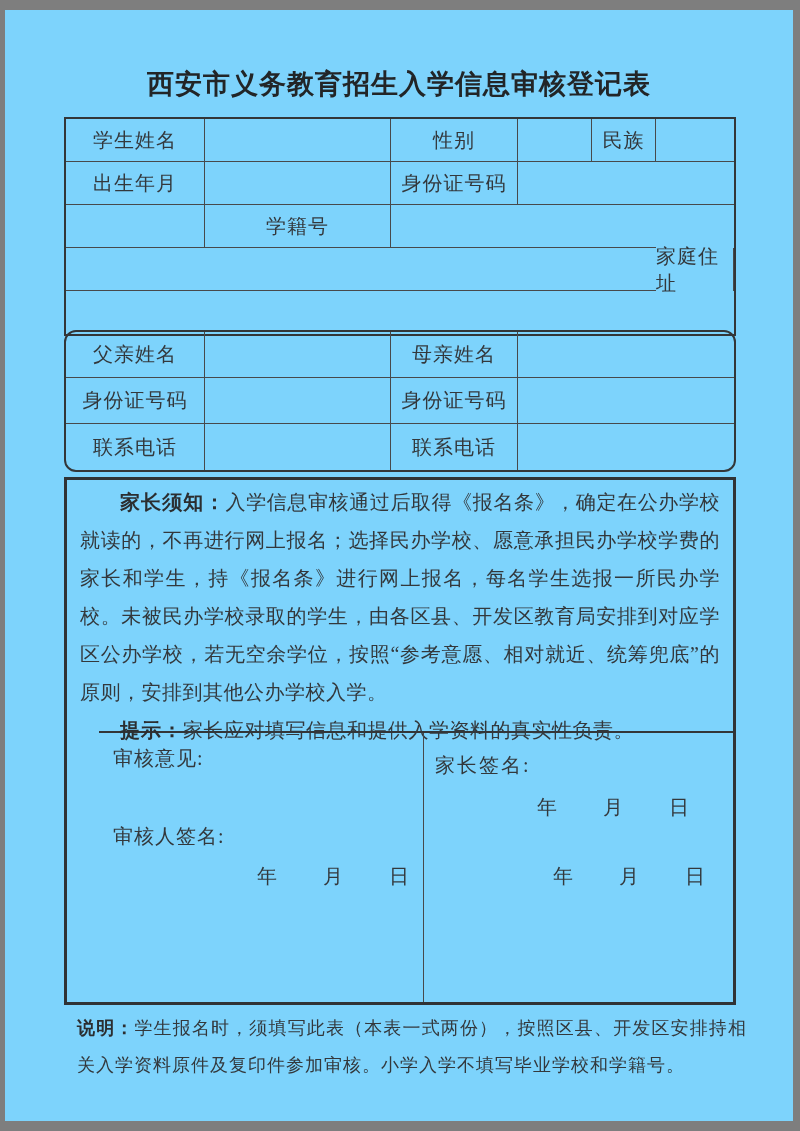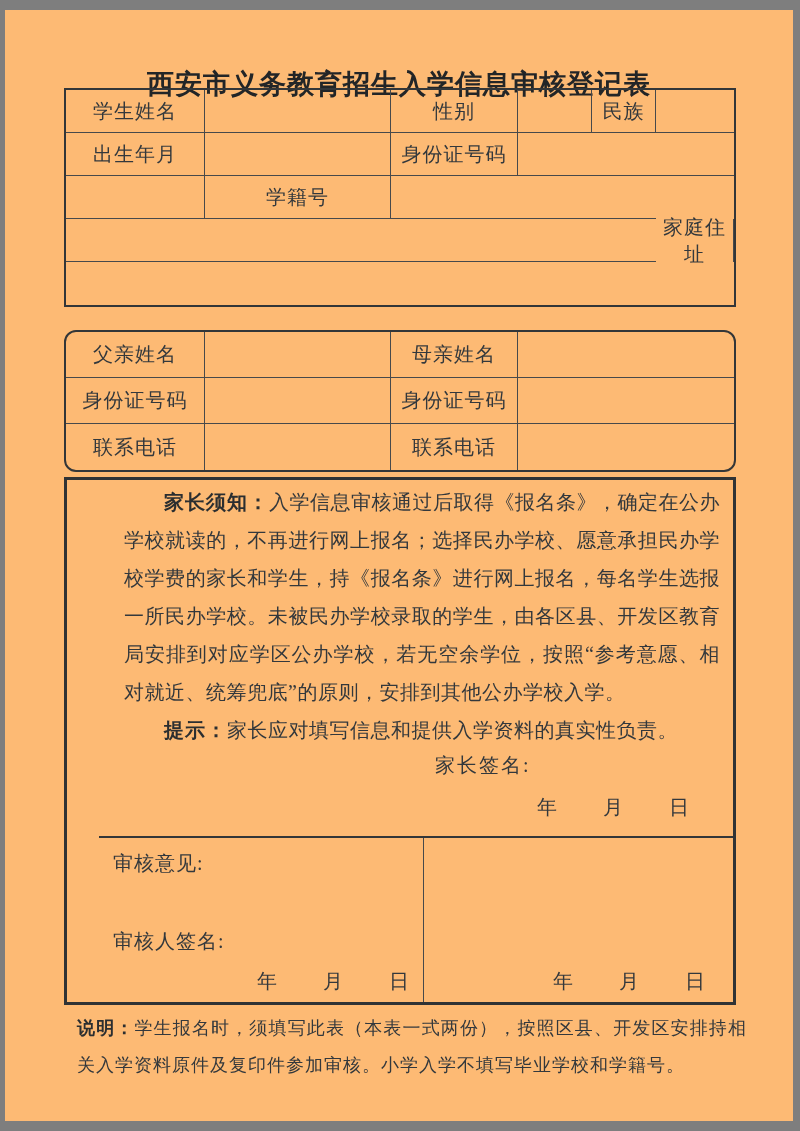--- a/index.html
+++ b/index.html
@@ -7,55 +7,55 @@
   body {
     background:#7e7e7e;
     font-family:"Liberation Serif","DejaVu Serif",serif;
     color:#33383c;
     position:relative;
     overflow:hidden;
   }
   .page {
     position:absolute; left:5px; top:10px;
     width:788px; height:1111px;
-    background:#fdba74;
+    background:#7dd3fc;
   }
   .doc-title {
     position:absolute; top:56px; left:0; width:100%;
     text-align:center;
     font-size:27px; font-weight:bold; color:#222527;
     letter-spacing:1px;
   }
   
   .tbl {
     position:absolute; left:59px; width:672px;
     display:grid;
     border:2.5px solid #333638;
   }
-  .t1 { top:78px;  grid-template-columns:139px 186px 127px 74px 64px auto; grid-auto-rows:43px;text-align:center; }
+  .t1 { top:107px;  grid-template-columns:139px 186px 127px 74px 64px auto; grid-auto-rows:43px; }
   .t2 { top:320px; grid-template-columns:139px 186px 127px auto; grid-auto-rows:46px;border-radius:12px; }
   .c {
     display:flex; align-items:center; justify-content:center;
     border-right:1.5px solid #47494b;
     border-bottom:1.5px solid #47494b;
     font-size:20px;
     letter-spacing:1px;
   }
   .nr { border-right:none; }
   .nb { border-bottom:none; }
   .s3 { grid-column:span 3; }
   .s5 { grid-column:span 5; }
   
   .notice-box {
     position:absolute; left:59px; top:467px;
     width:672px; height:528px;
     border:3px solid #303335;
     display:flex; flex-direction:column;
   }
-  .notice-top { height:356px; position:relative;padding-left:44px; }
+  .notice-top { height:251px; position:relative; }
   .notice-top p {
     margin:0 13px; text-indent:2em;
     font-size:20px; line-height:38px;
     text-align:justify; letter-spacing:0.5px;
   }
   .notice-top p.first { padding-top:3px; }
   .notice-top b { letter-spacing:1px; color:#2b2e30; }
   .sig-label  { position:absolute; top:272px; left:368px; font-size:20px; letter-spacing:2px; }
   .sig-date   { position:absolute; top:314px; left:470px; font-size:20px; letter-spacing:2px; }
   .review {

